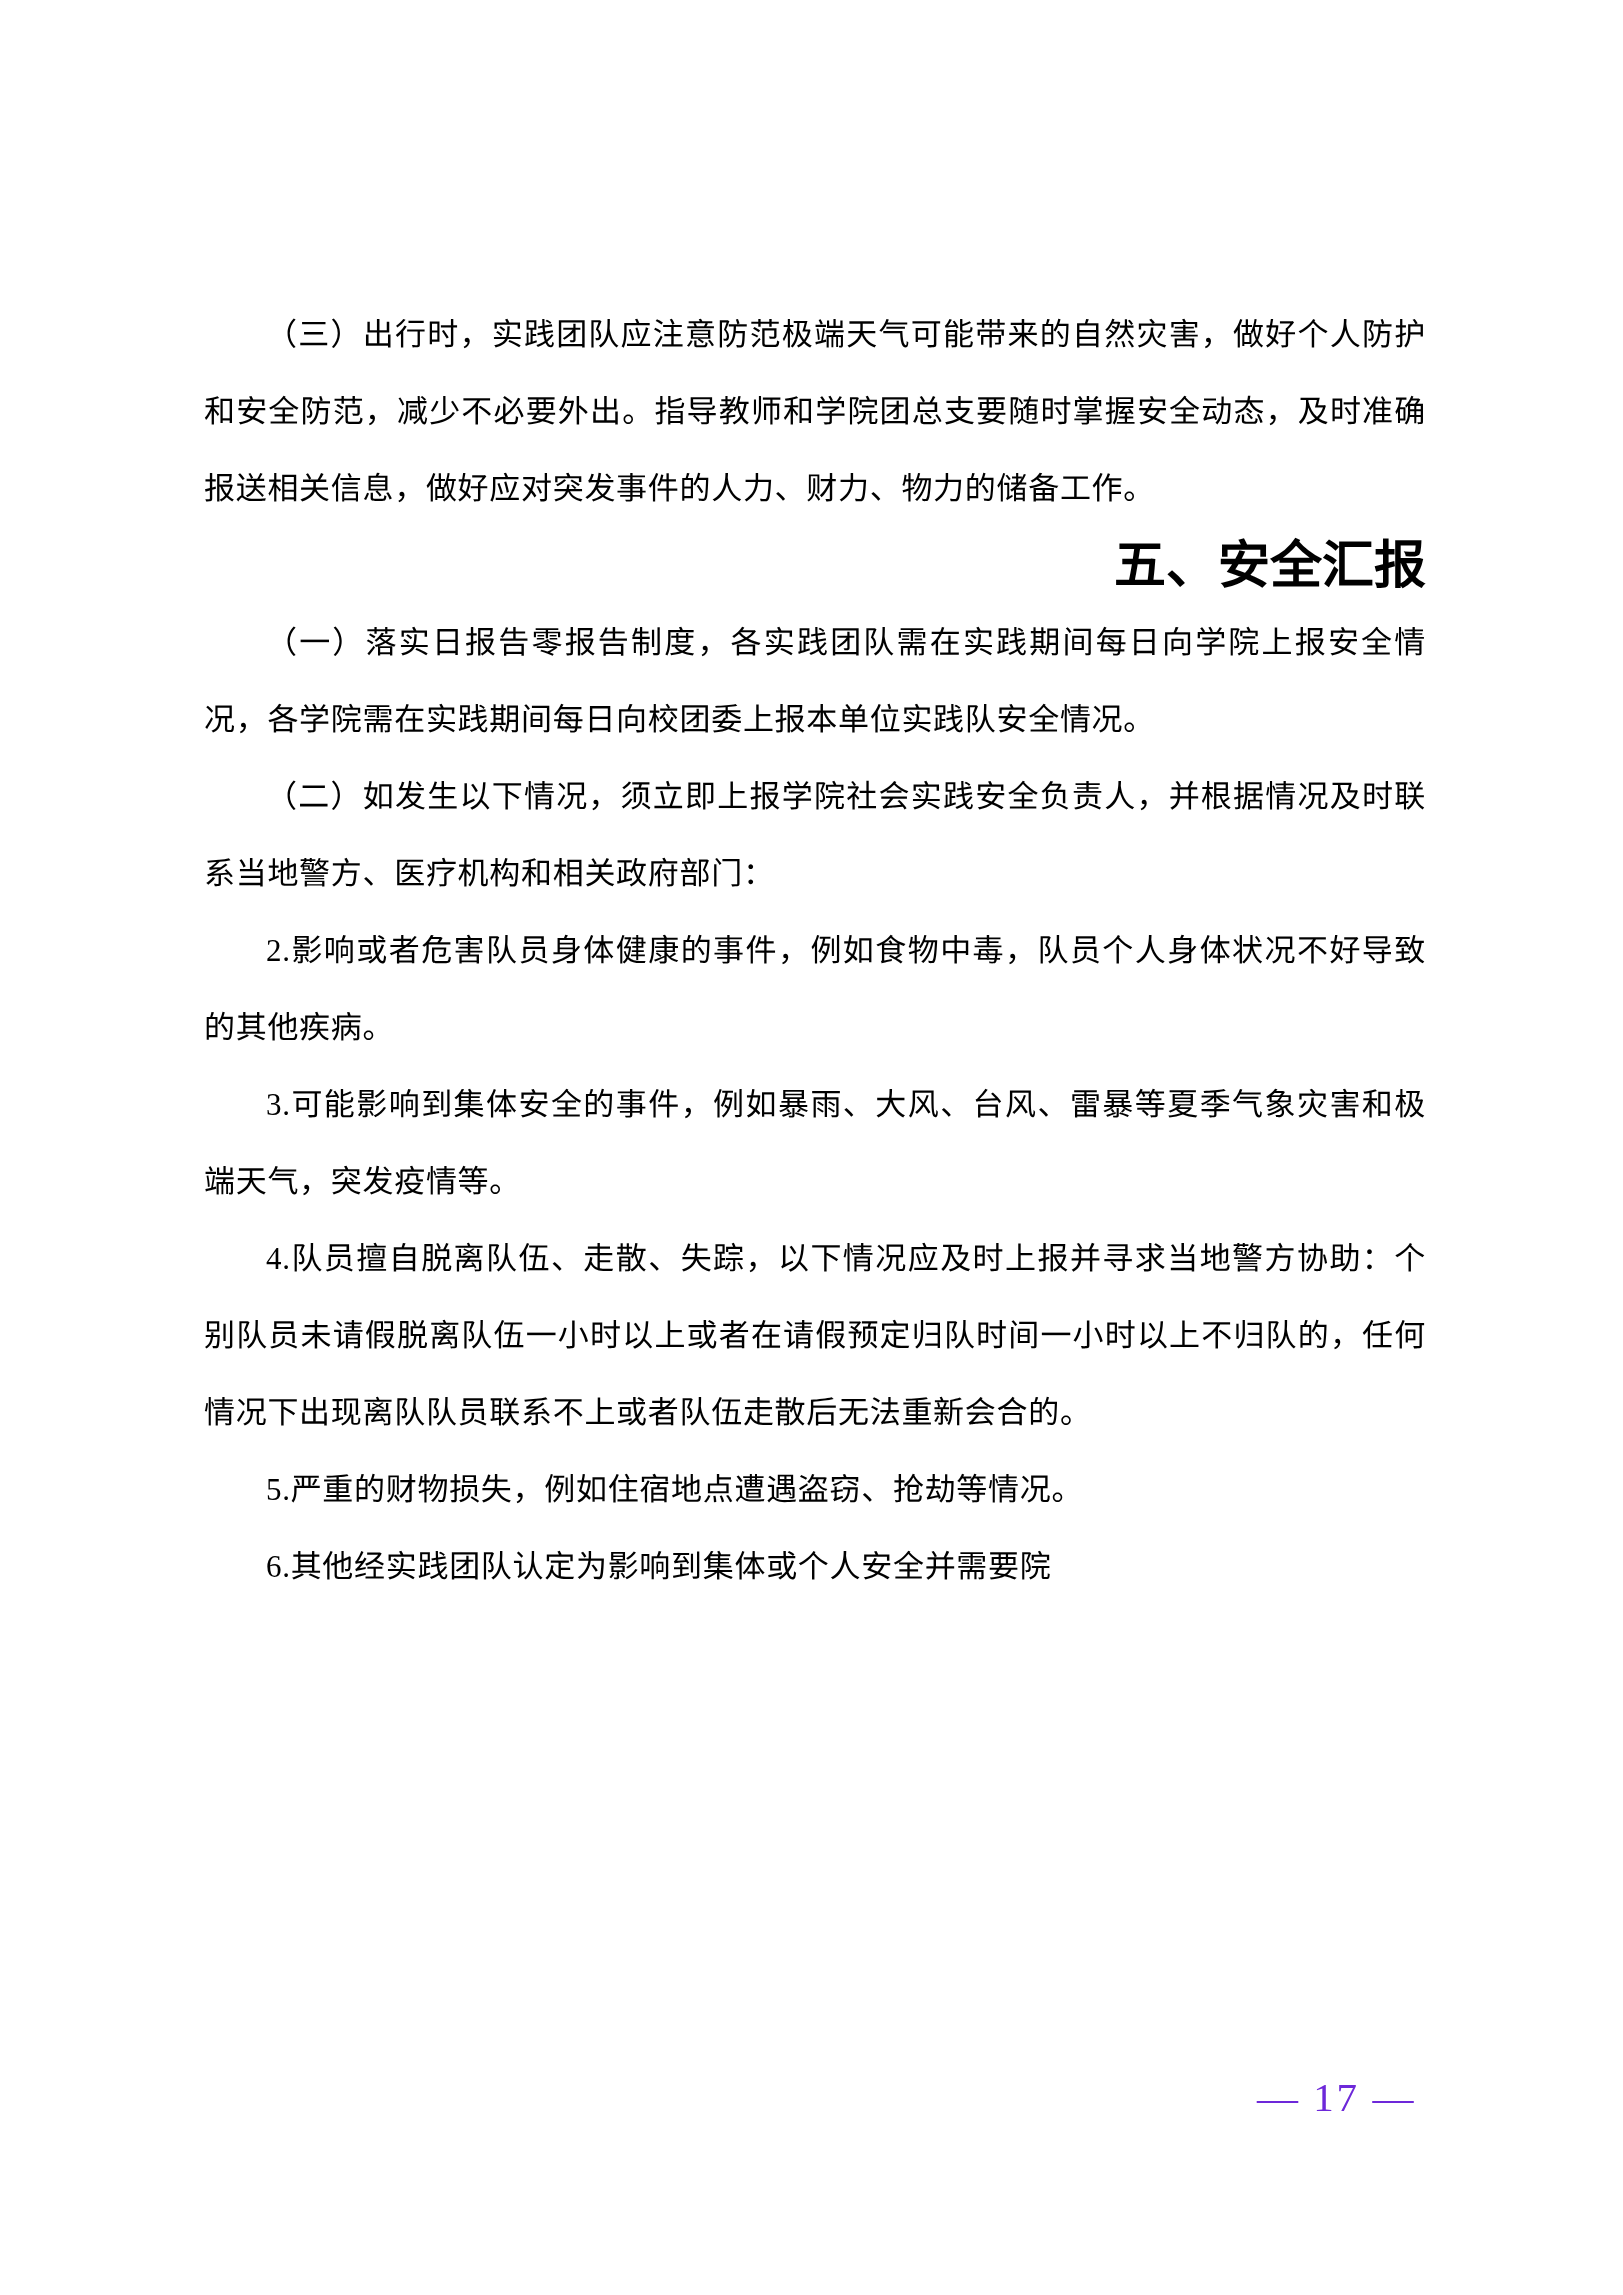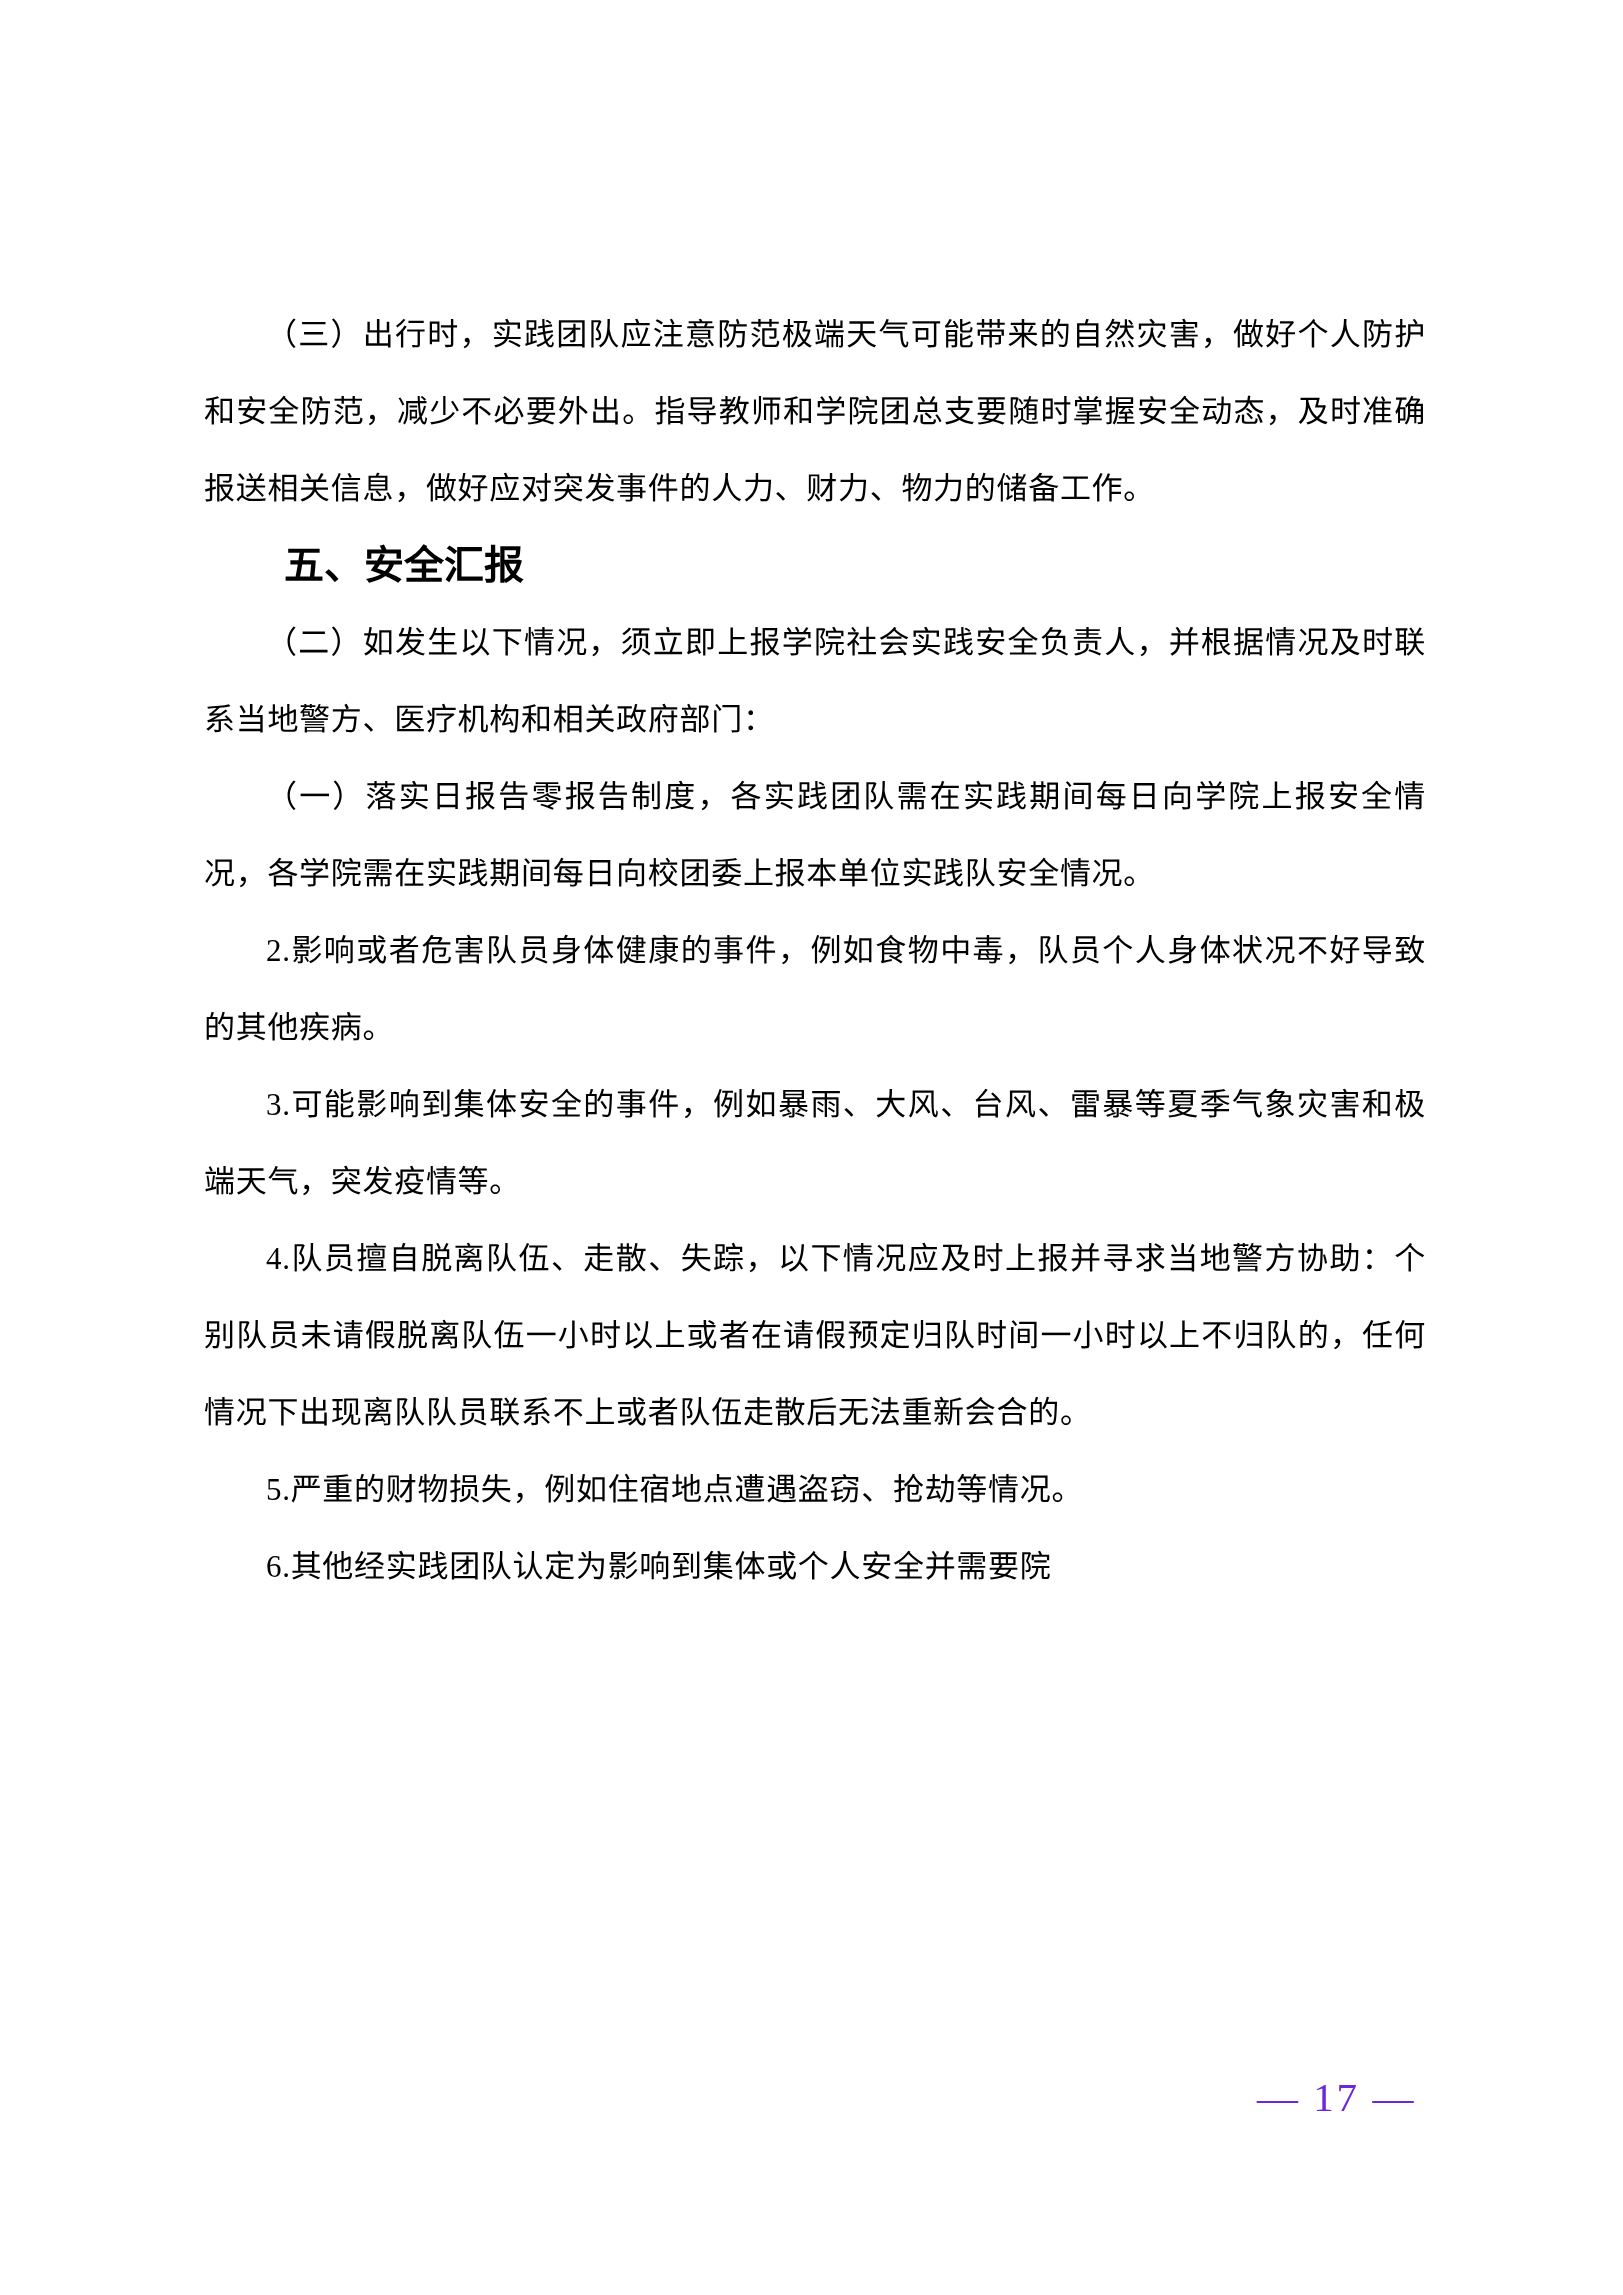--- a/index.html
+++ b/index.html
@@ -24,48 +24,48 @@
   .para {
     font-size: 31px;
     line-height: 77px;
     text-align: justify;
     text-justify: inter-character;
     text-indent: 2em;
     letter-spacing: 0.7px;
     color: #000000;
   }
   .heading {
-    font-size: 40px;
+    font-size: 52px;
     line-height: 77px;
     text-indent: 2em;
     font-family: "Liberation Sans", "DejaVu Sans", sans-serif;
     font-weight: bold;
-    text-align: left;
+    text-align: right;
     color: #000000;
   }
   .footer {
     position: absolute;
     top: 2073px;
     right: 207px;
     font-size: 41px;
     line-height: 1.2;
     letter-spacing: 2.6px;
     color: #6d28d9;
     font-family: "Liberation Serif", "DejaVu Serif", serif;
   }
 </style>
 </head>
 <body>
 
 <div class="page">
   <main class="content">
     <p class="para">（三）出行时，实践团队应注意防范极端天气可能带来的自然灾害，做好个人防护和安全防范，减少不必要外出。指导教师和学院团总支要随时掌握安全动态，及时准确报送相关信息，做好应对突发事件的人力、财力、物力的储备工作。</p>
     <h2 class="heading">五、安全汇报</h2>
+    <p class="para">（一）落实日报告零报告制度，各实践团队需在实践期间每日向学院上报安全情况，各学院需在实践期间每日向校团委上报本单位实践队安全情况。</p>
     <p class="para">（二）如发生以下情况，须立即上报学院社会实践安全负责人，并根据情况及时联系当地警方、医疗机构和相关政府部门：</p>
-    <p class="para">（一）落实日报告零报告制度，各实践团队需在实践期间每日向学院上报安全情况，各学院需在实践期间每日向校团委上报本单位实践队安全情况。</p>
     <p class="para">2.影响或者危害队员身体健康的事件，例如食物中毒，队员个人身体状况不好导致的其他疾病。</p>
     <p class="para">3.可能影响到集体安全的事件，例如暴雨、大风、台风、雷暴等夏季气象灾害和极端天气，突发疫情等。</p>
     <p class="para">4.队员擅自脱离队伍、走散、失踪，以下情况应及时上报并寻求当地警方协助：个别队员未请假脱离队伍一小时以上或者在请假预定归队时间一小时以上不归队的，任何情况下出现离队队员联系不上或者队伍走散后无法重新会合的。</p>
     <p class="para">5.严重的财物损失，例如住宿地点遭遇盗窃、抢劫等情况。</p>
     <p class="para">6.其他经实践团队认定为影响到集体或个人安全并需要院</p>
   </main>
 
   <footer class="footer">— 17 —</footer>
 </div>
 

